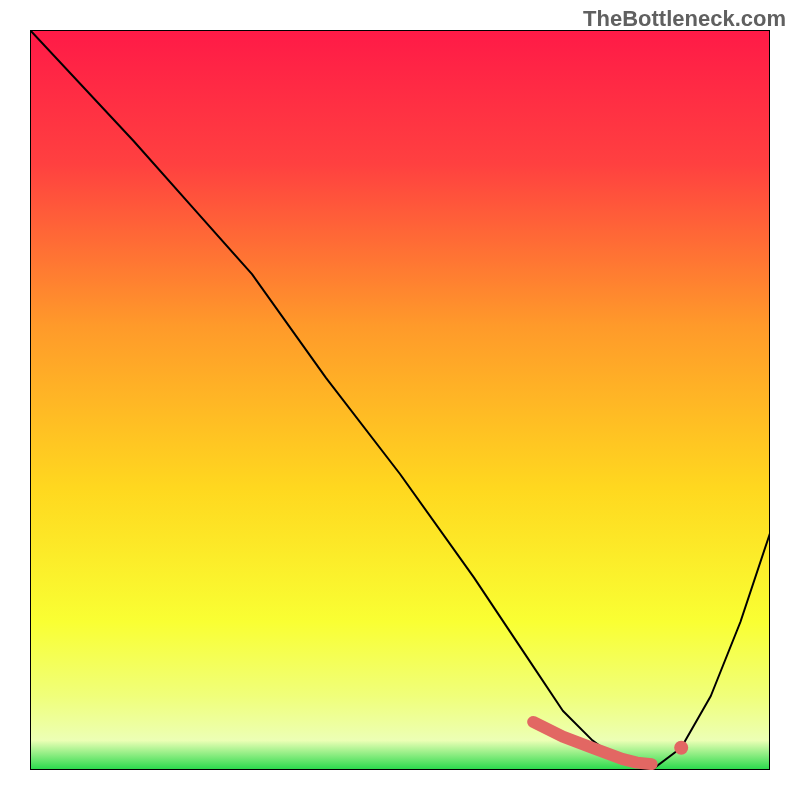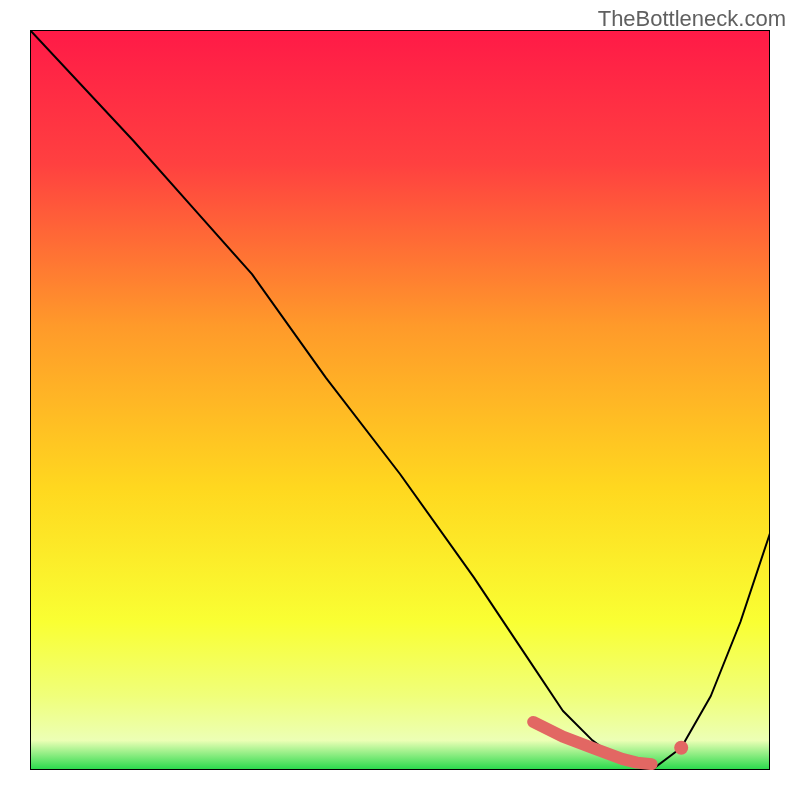--- a/index.html
+++ b/index.html
@@ -14,21 +14,21 @@
   .container {
     position: relative;
     width: 800px;
     height: 800px;
   }
   .watermark {
     position: absolute;
     top: 6px;
     right: 14px;
     font-size: 22px;
-    font-weight: 400;
+    font-weight: 700;
     color: #606060;
     pointer-events: none;
     z-index: 10;
   }
   .plot-area {
     position: absolute;
     left: 30px;
     top: 30px;
     width: 740px;
     height: 740px;

